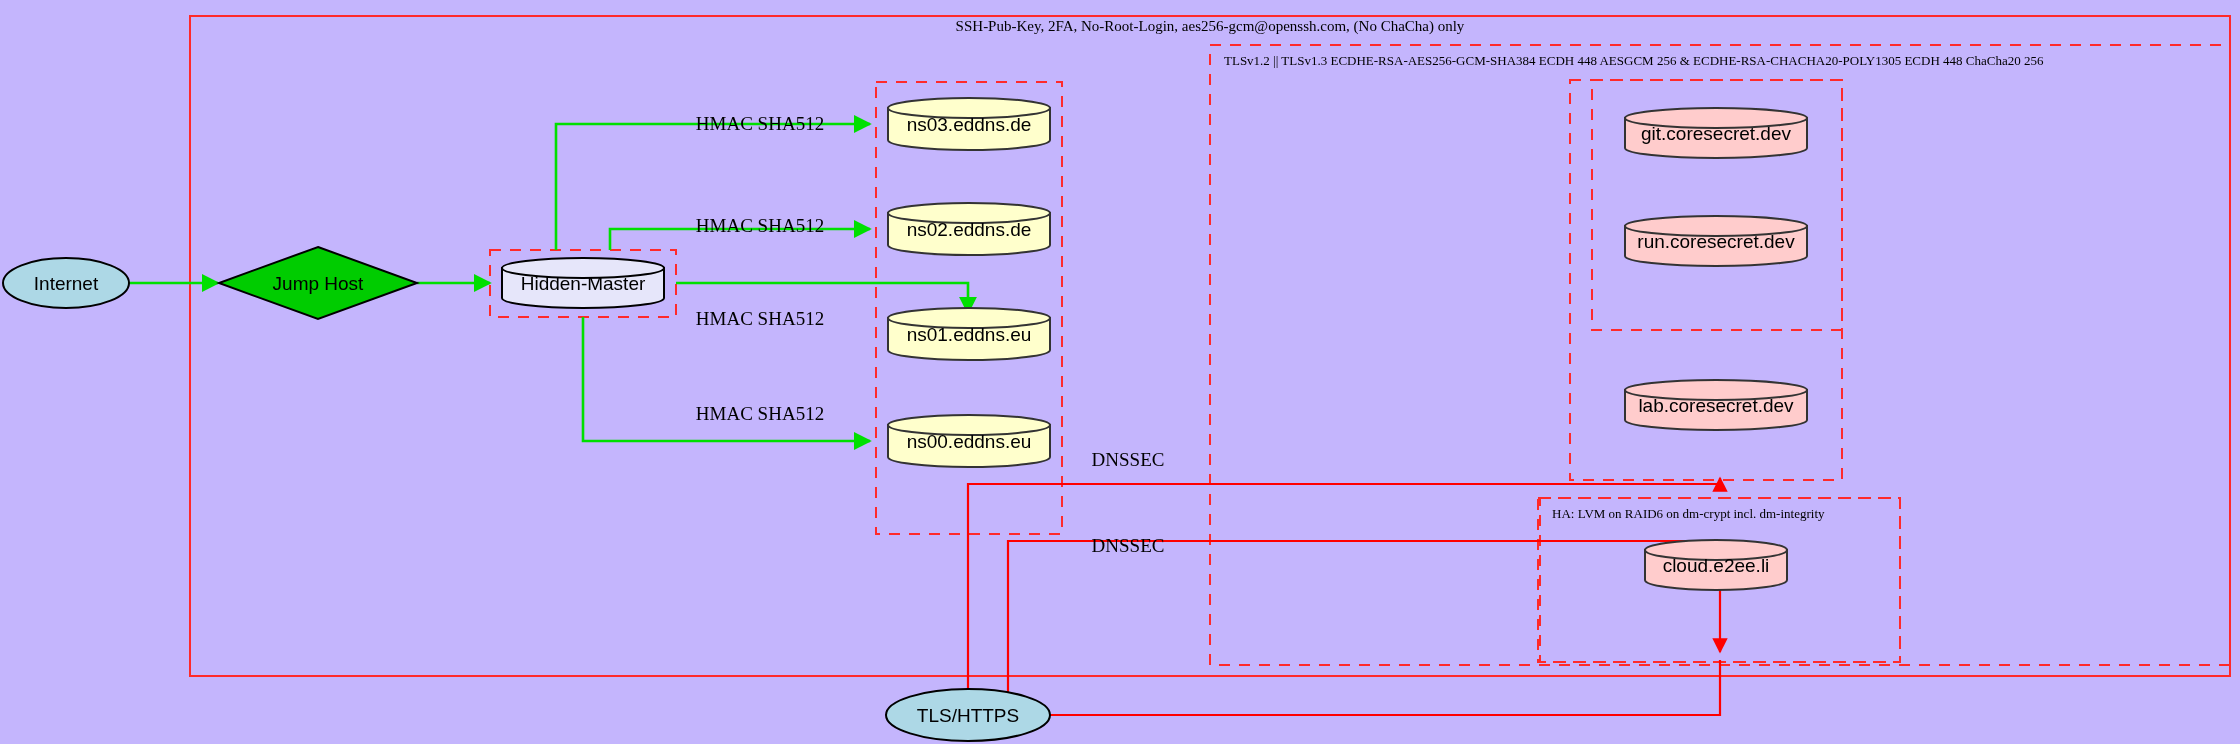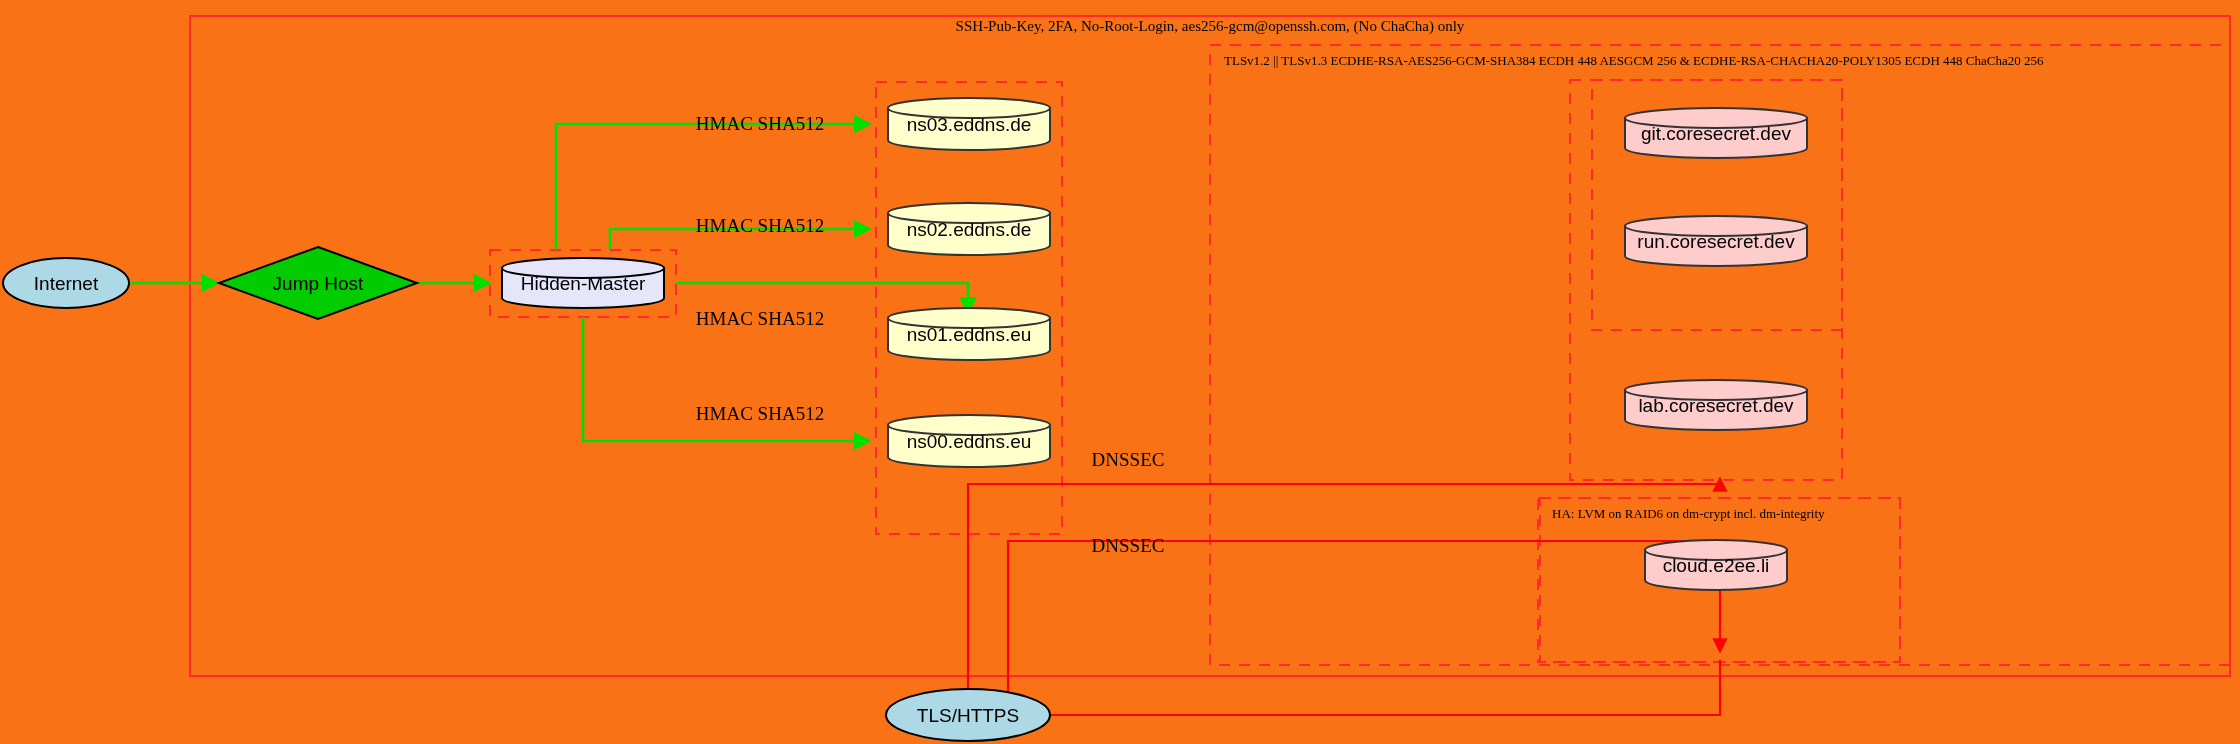--- a/index.html
+++ b/index.html
@@ -6,21 +6,21 @@
   html, body {
     margin: 0;
     padding: 0;
     background: #ffffff;
     font-family: "Liberation Sans", sans-serif;
   }
   #canvas {
     position: relative;
     width: 2240px;
     height: 744px;
-    background: #f97316;
+    background: #c4b5fd;
     overflow: hidden;
   }
   svg#diagram {
     position: absolute;
     top: 0;
     left: 0;
     width: 2240px;
     height: 744px;
   }
   .serif-label {

